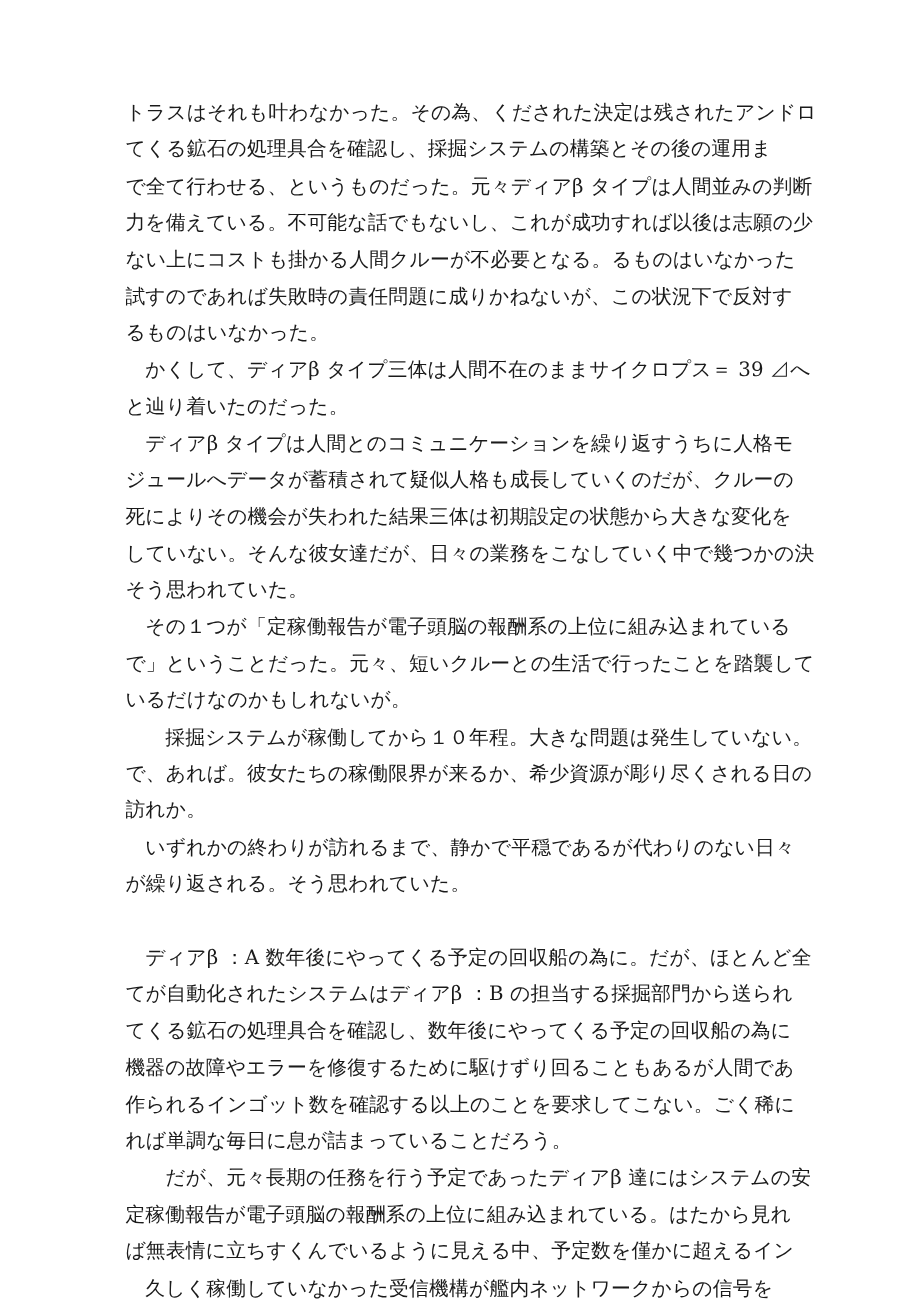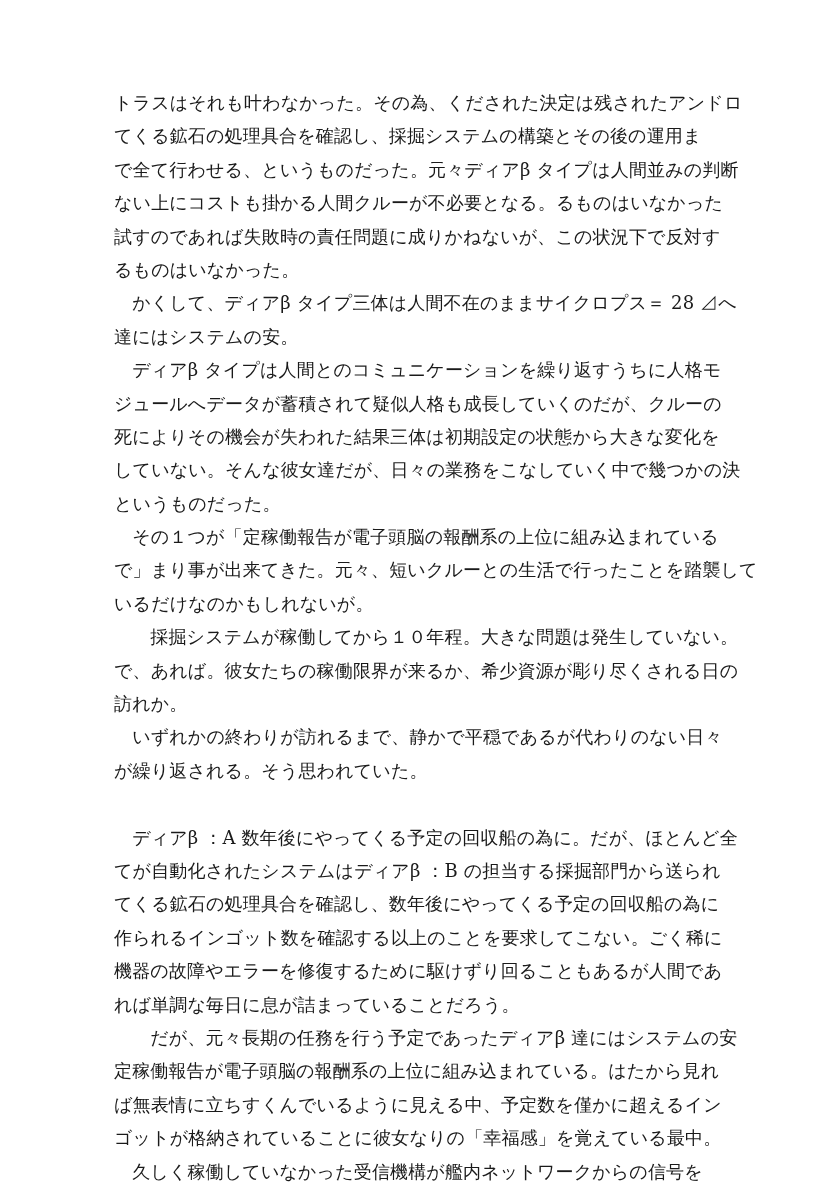--- a/index.html
+++ b/index.html
@@ -32,44 +32,44 @@
       height: 33.4px;
     }
   </style>
 </head>
 <body>
 
 <div class="page">
   <div class="line">トラスはそれも叶わなかった。その為、くだされた決定は残されたアンドロ</div>
   <div class="line">てくる鉱石の処理具合を確認し、採掘システムの構築とその後の運用ま</div>
   <div class="line">で全て行わせる、というものだった。元々ディアβ タイプは人間並みの判断</div>
+  <div class="line">力を備えている。不可能な話でもないし、これが成功すれば以後は志願の少</div>
   <div class="line">ない上にコストも掛かる人間クルーが不必要となる。るものはいなかった</div>
   <div class="line">試すのであれば失敗時の責任問題に成りかねないが、この状況下で反対す</div>
   <div class="line">るものはいなかった。</div>
-  <div class="line">　かくして、ディアβ タイプ三体は人間不在のままサイクロプス＝ 28 ⊿へ</div>
-  <div class="line">達にはシステムの安。</div>
+  <div class="line">　かくして、ディアβ タイプ三体は人間不在のままサイクロプス＝ 39 ⊿へ</div>
+  <div class="line">と辿り着いたのだった。</div>
   <div class="line">　ディアβ タイプは人間とのコミュニケーションを繰り返すうちに人格モ</div>
   <div class="line">ジュールへデータが蓄積されて疑似人格も成長していくのだが、クルーの</div>
   <div class="line">死によりその機会が失われた結果三体は初期設定の状態から大きな変化を</div>
   <div class="line">していない。そんな彼女達だが、日々の業務をこなしていく中で幾つかの決</div>
-  <div class="line">というものだった。</div>
+  <div class="line">そう思われていた。</div>
   <div class="line">　その１つが「定稼働報告が電子頭脳の報酬系の上位に組み込まれている</div>
-  <div class="line">で」まり事が出来てきた。元々、短いクルーとの生活で行ったことを踏襲して</div>
+  <div class="line">で」ということだった。元々、短いクルーとの生活で行ったことを踏襲して</div>
   <div class="line">いるだけなのかもしれないが。</div>
   <div class="line">　　採掘システムが稼働してから１０年程。大きな問題は発生していない。</div>
   <div class="line">で、あれば。彼女たちの稼働限界が来るか、希少資源が彫り尽くされる日の</div>
   <div class="line">訪れか。</div>
   <div class="line">　いずれかの終わりが訪れるまで、静かで平穏であるが代わりのない日々</div>
   <div class="line">が繰り返される。そう思われていた。</div>
   <div class="line blank"></div>
   <div class="line">　ディアβ ：A 数年後にやってくる予定の回収船の為に。だが、ほとんど全</div>
   <div class="line">てが自動化されたシステムはディアβ ：B の担当する採掘部門から送られ</div>
   <div class="line">てくる鉱石の処理具合を確認し、数年後にやってくる予定の回収船の為に</div>
+  <div class="line">機器の故障やエラーを修復するために駆けずり回ることもあるが人間であ</div>
   <div class="line">作られるインゴット数を確認する以上のことを要求してこない。ごく稀に</div>
-  <div class="line">機器の故障やエラーを修復するために駆けずり回ることもあるが人間であ</div>
   <div class="line">れば単調な毎日に息が詰まっていることだろう。</div>
   <div class="line">　　だが、元々長期の任務を行う予定であったディアβ 達にはシステムの安</div>
   <div class="line">定稼働報告が電子頭脳の報酬系の上位に組み込まれている。はたから見れ</div>
   <div class="line">ば無表情に立ちすくんでいるように見える中、予定数を僅かに超えるイン</div>
-  <div class="line">ゴットが格納されていることに彼女なりの「幸福感」を覚えている最中。</div>
   <div class="line">　久しく稼働していなかった受信機構が艦内ネットワークからの信号を</div>
 
 </div>
 
 </body></html>

